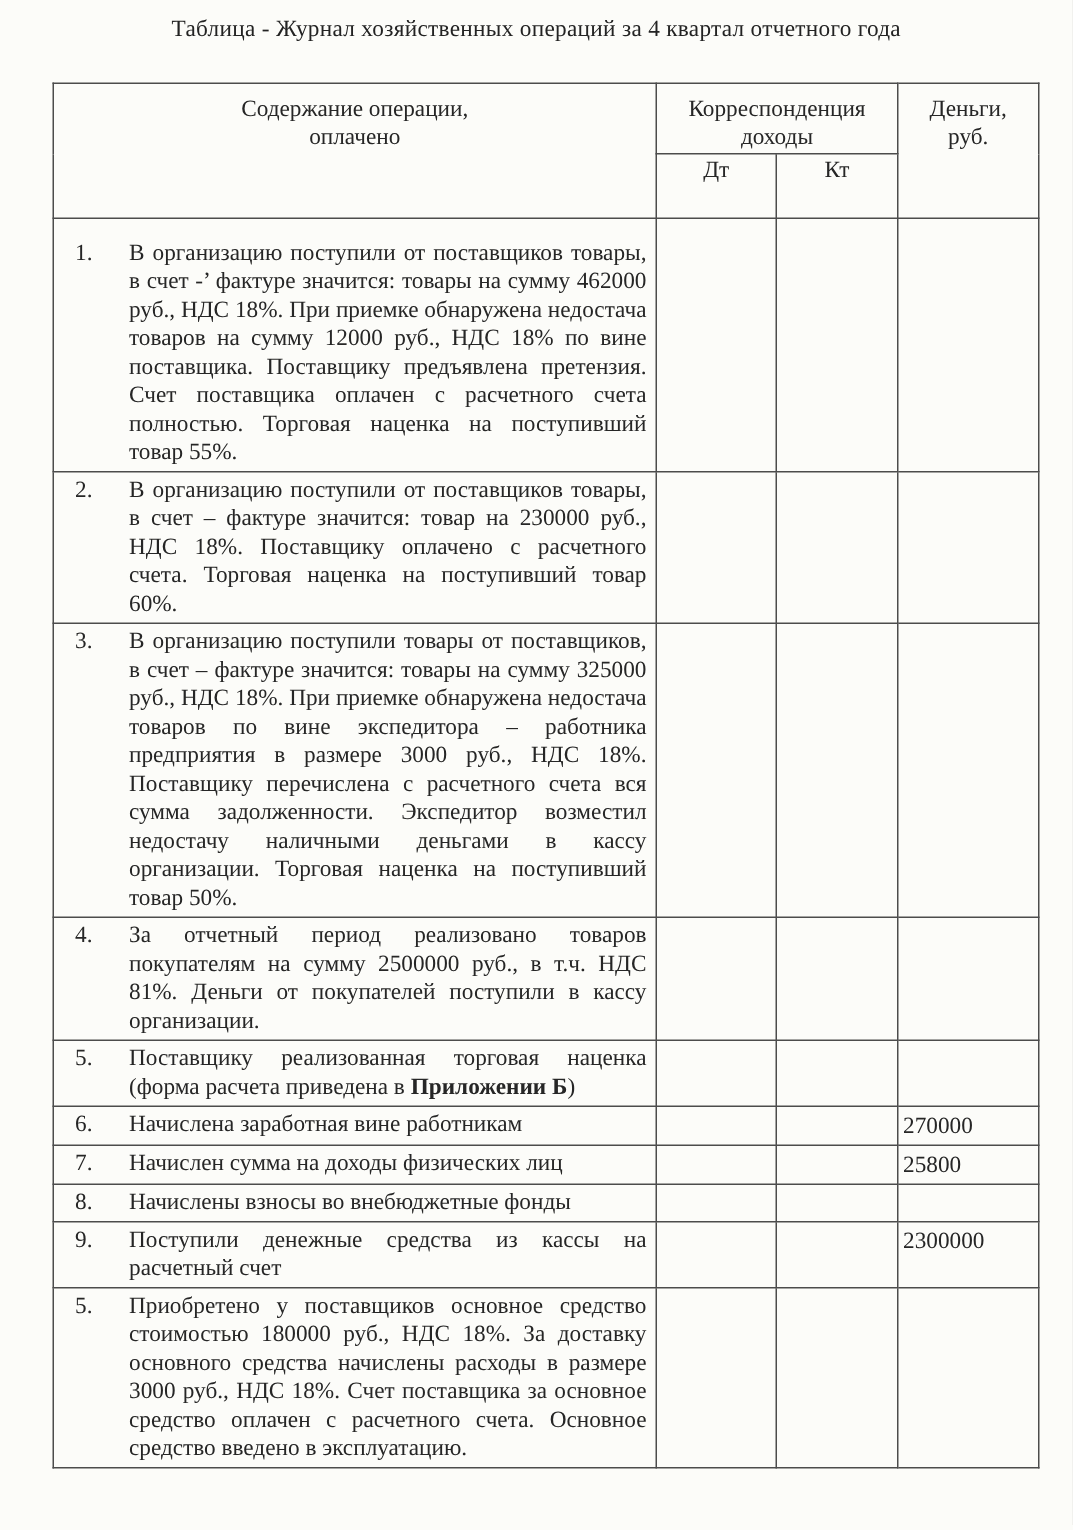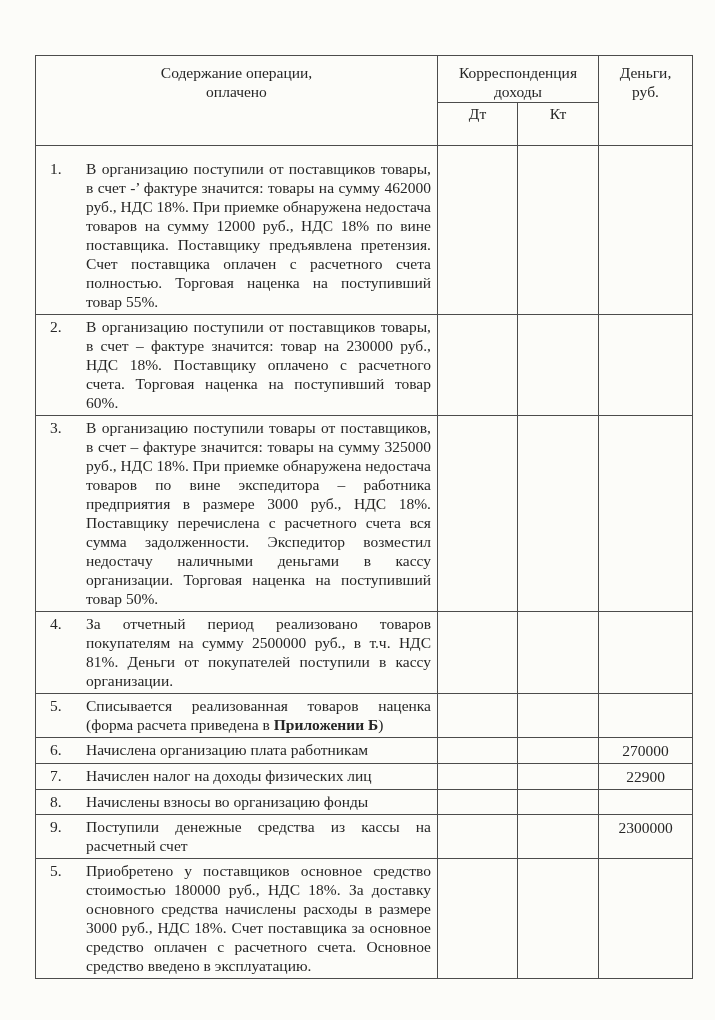--- a/index.html
+++ b/index.html
@@ -48,28 +48,29 @@
   thead th { text-align: center; }
   .hdr-top th { padding-top: 7px; height: 38px; }
   .hdr-sub th { height: 40px; padding-top: 1px; }
   .hl { display: block; line-height: 19px; }
   .c-content { padding: 2px 6px 3px 14px; }
   .row-flex { display: flex; }
   .num { width: 36px; flex: none; }
   .txt { flex: 1; text-align: justify; }
   .b { font-weight: bold; font-family: Liberation Serif, serif; }
   .c-cell { padding: 2px 3px; }
-  .c-amount { text-align: center; padding: 3px 3px; }
+  .c-amount { text-align: left; padding: 3px 3px; }
   tbody tr:first-child td { padding-top: 13px; }
 </style>
 </head>
 <body>
 
 <div class="page">
 
+  <div class="doc-title">Таблица - Журнал хозяйственных операций за 4 квартал отчетного года</div>
 
   <table class="journal">
     <colgroup>
       <col style="width:402px">
       <col style="width:80px">
       <col style="width:81px">
       <col style="width:94px">
     </colgroup>
     <thead>
       <tr class="hdr-top">
@@ -133,54 +134,54 @@
         </div>
       </td>
       <td class="c-cell"></td>
       <td class="c-cell"></td>
       <td class="c-amount"></td>
     </tr>
         <tr>
       <td class="c-content">
         <div class="row-flex">
           <span class="num">5.</span>
-          <div class="txt"><span>Списывается реализованная товаров наценка (форма расчета приведена в </span><span class="b">Приложении Б</span><span>)</span></div>
+          <div class="txt"><span>Поставщику реализованная торговая наценка (форма расчета приведена в </span><span class="b">Приложении Б</span><span>)</span></div>
         </div>
       </td>
       <td class="c-cell"></td>
       <td class="c-cell"></td>
       <td class="c-amount"></td>
     </tr>
         <tr>
       <td class="c-content">
         <div class="row-flex">
           <span class="num">6.</span>
-          <div class="txt"><span>Начислена организацию плата работникам</span></div>
+          <div class="txt"><span>Начислена заработная вине работникам</span></div>
         </div>
       </td>
       <td class="c-cell"></td>
       <td class="c-cell"></td>
       <td class="c-amount">270000</td>
     </tr>
         <tr>
       <td class="c-content">
         <div class="row-flex">
           <span class="num">7.</span>
-          <div class="txt"><span>Начислен налог на доходы физических лиц</span></div>
-        </div>
-      </td>
-      <td class="c-cell"></td>
-      <td class="c-cell"></td>
-      <td class="c-amount">22900</td>
+          <div class="txt"><span>Начислен сумма на доходы физических лиц</span></div>
+        </div>
+      </td>
+      <td class="c-cell"></td>
+      <td class="c-cell"></td>
+      <td class="c-amount">25800</td>
     </tr>
         <tr>
       <td class="c-content">
         <div class="row-flex">
           <span class="num">8.</span>
-          <div class="txt"><span>Начислены взносы во организацию фонды</span></div>
+          <div class="txt"><span>Начислены взносы во внебюджетные фонды</span></div>
         </div>
       </td>
       <td class="c-cell"></td>
       <td class="c-cell"></td>
       <td class="c-amount"></td>
     </tr>
         <tr>
       <td class="c-content">
         <div class="row-flex">
           <span class="num">9.</span>

